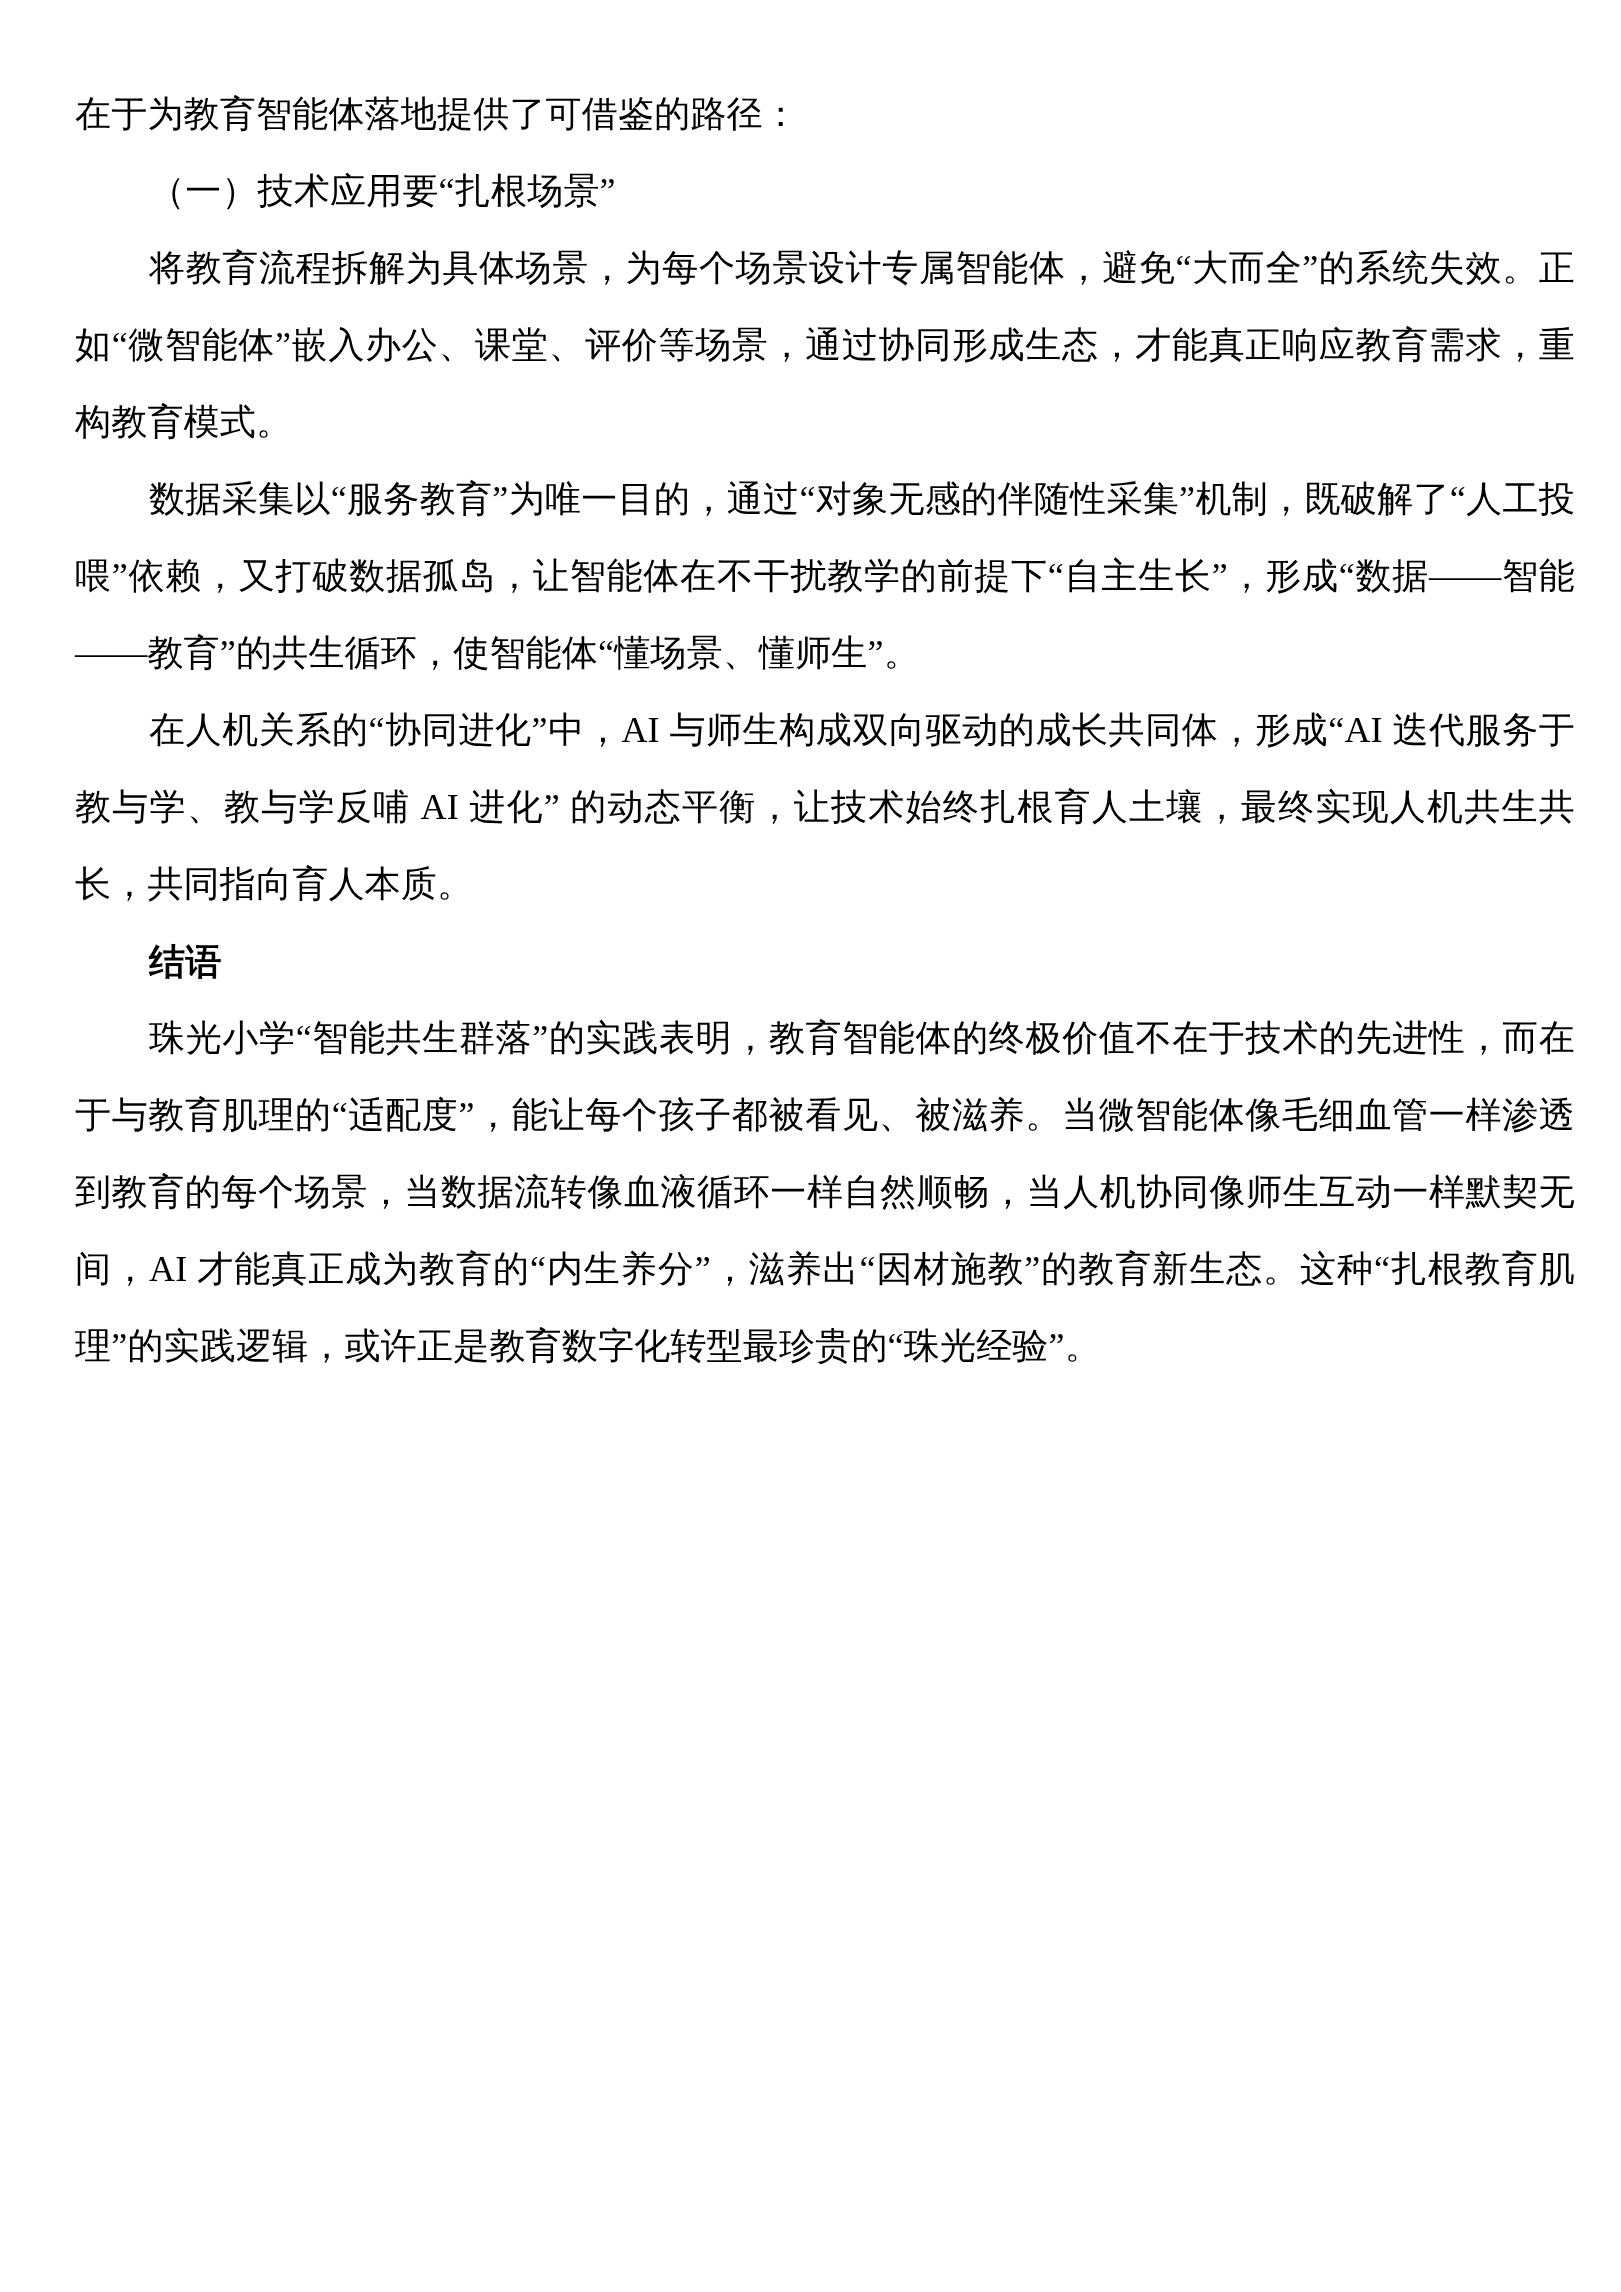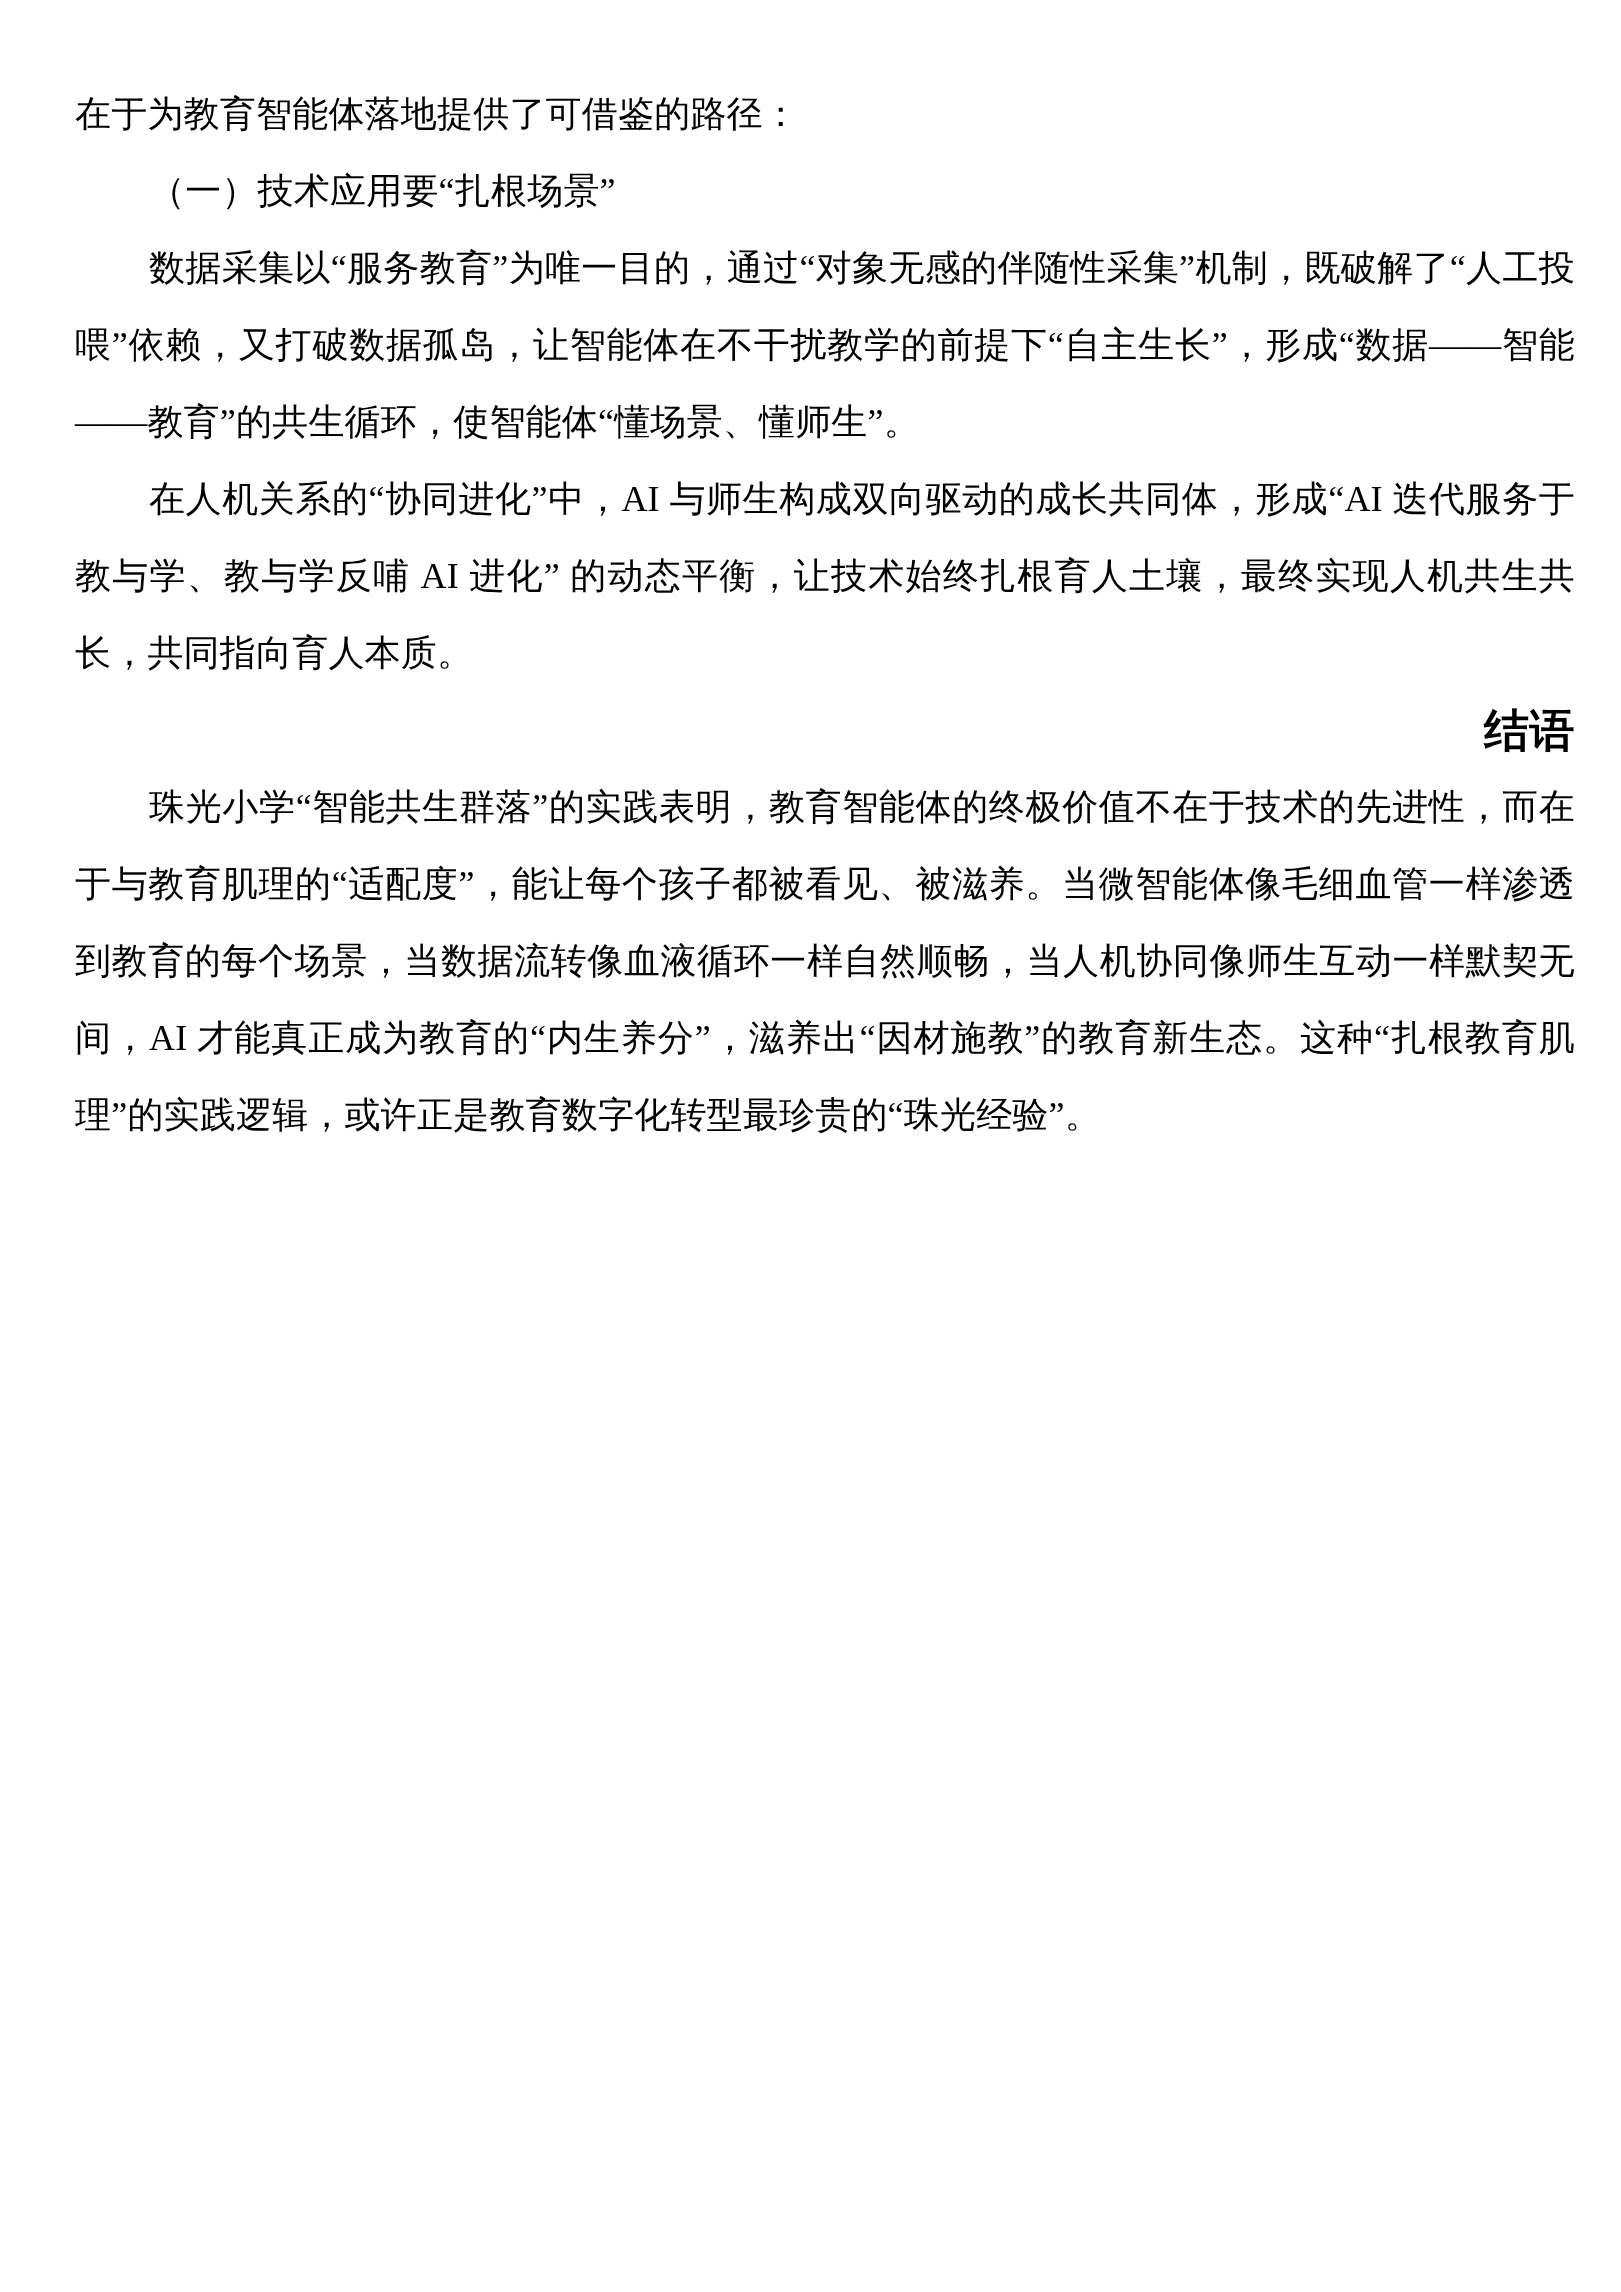--- a/index.html
+++ b/index.html
@@ -37,43 +37,43 @@
   }
   
   p.noindent {
     text-indent: 0;
   }
   p.indent {
     text-indent: 74px;
   }
   h3.section-heading {
     margin: 0;
-    font-size: 45px;
+    font-size: 36px;
     line-height: 77px;
     font-weight: 700;
     text-indent: 74px;
     font-family: "Liberation Sans", "DejaVu Sans", sans-serif;
     letter-spacing: 0.5px;
-    text-align: right;
   }
   
   .fs {
     font-family: "Liberation Serif", "DejaVu Serif", serif;
   }
 </style>
 </head>
 <body>
 
 <div class="page">
   <div class="doc-body">
 
     <p class="para noindent fs">在于为教育智能体落地提供了可借鉴的路径：</p>
 
     <p class="para indent fs">（一）技术应用要“扎根场景”</p>
 
+    <p class="para indent fs">将教育流程拆解为具体场景，为每个场景设计专属智能体，避免“大而全”的系统失效。正如“微智能体”嵌入办公、课堂、评价等场景，通过协同形成生态，才能真正响应教育需求，重构教育模式。</p>
 
 
     <p class="para indent fs">数据采集以“服务教育”为唯一目的，通过“对象无感的伴随性采集”机制，既破解了“人工投喂”依赖，又打破数据孤岛，让智能体在不干扰教学的前提下“自主生长”，形成“数据——智能——教育”的共生循环，使智能体“懂场景、懂师生”。</p>
 
 
     <p class="para indent fs">在人机关系的“协同进化”中，AI 与师生构成双向驱动的成长共同体，形成“AI 迭代服务于教与学、教与学反哺 AI 进化” 的动态平衡，让技术始终扎根育人土壤，最终实现人机共生共长，共同指向育人本质。</p>
 
     <h3 class="section-heading">结语</h3>
 
     <p class="para indent fs">珠光小学“智能共生群落”的实践表明，教育智能体的终极价值不在于技术的先进性，而在于与教育肌理的“适配度”，能让每个孩子都被看见、被滋养。当微智能体像毛细血管一样渗透到教育的每个场景，当数据流转像血液循环一样自然顺畅，当人机协同像师生互动一样默契无间，AI 才能真正成为教育的“内生养分”，滋养出“因材施教”的教育新生态。这种“扎根教育肌理”的实践逻辑，或许正是教育数字化转型最珍贵的“珠光经验”。</p>

